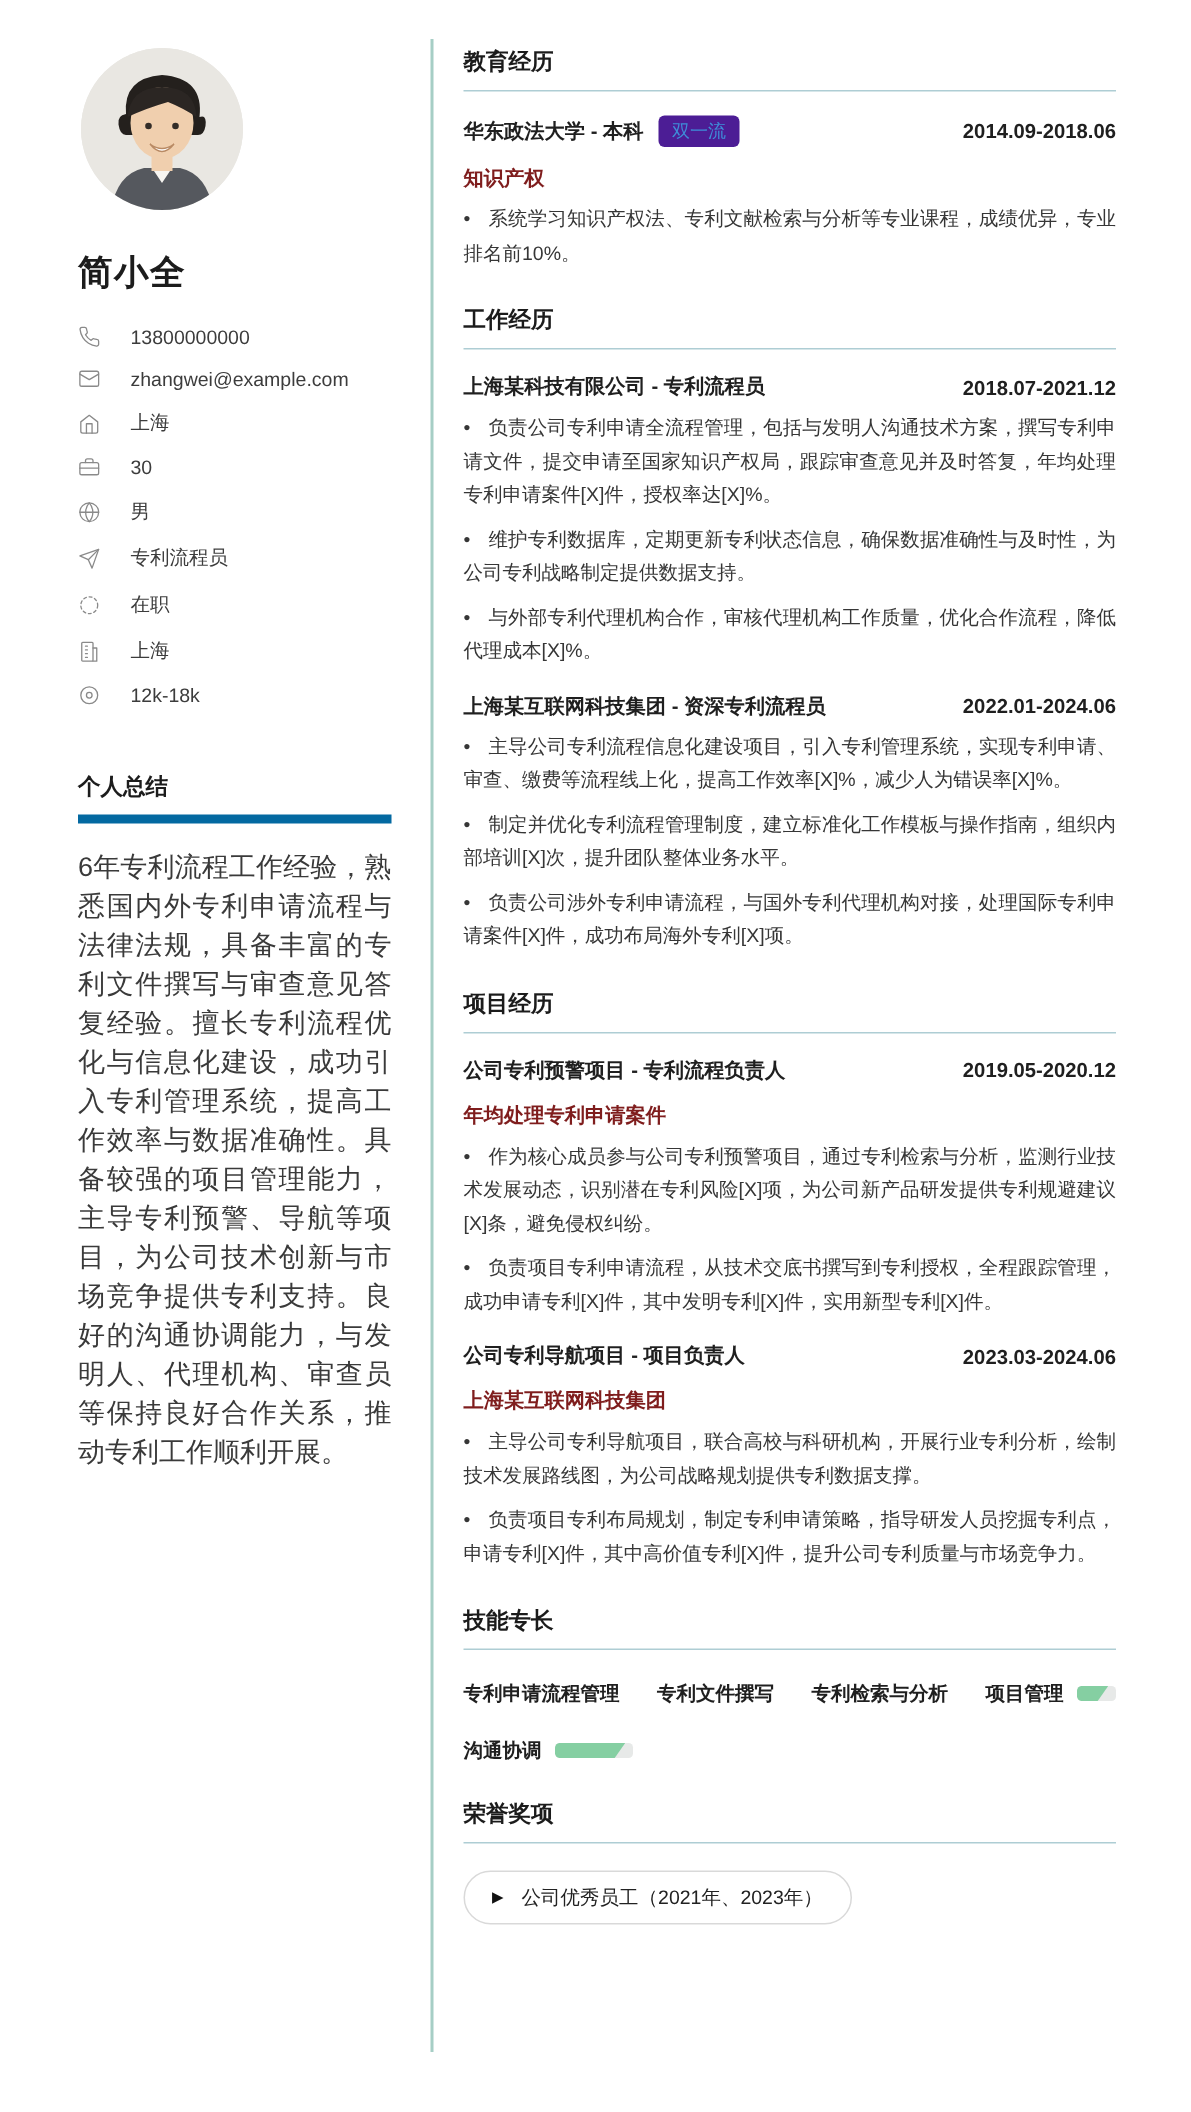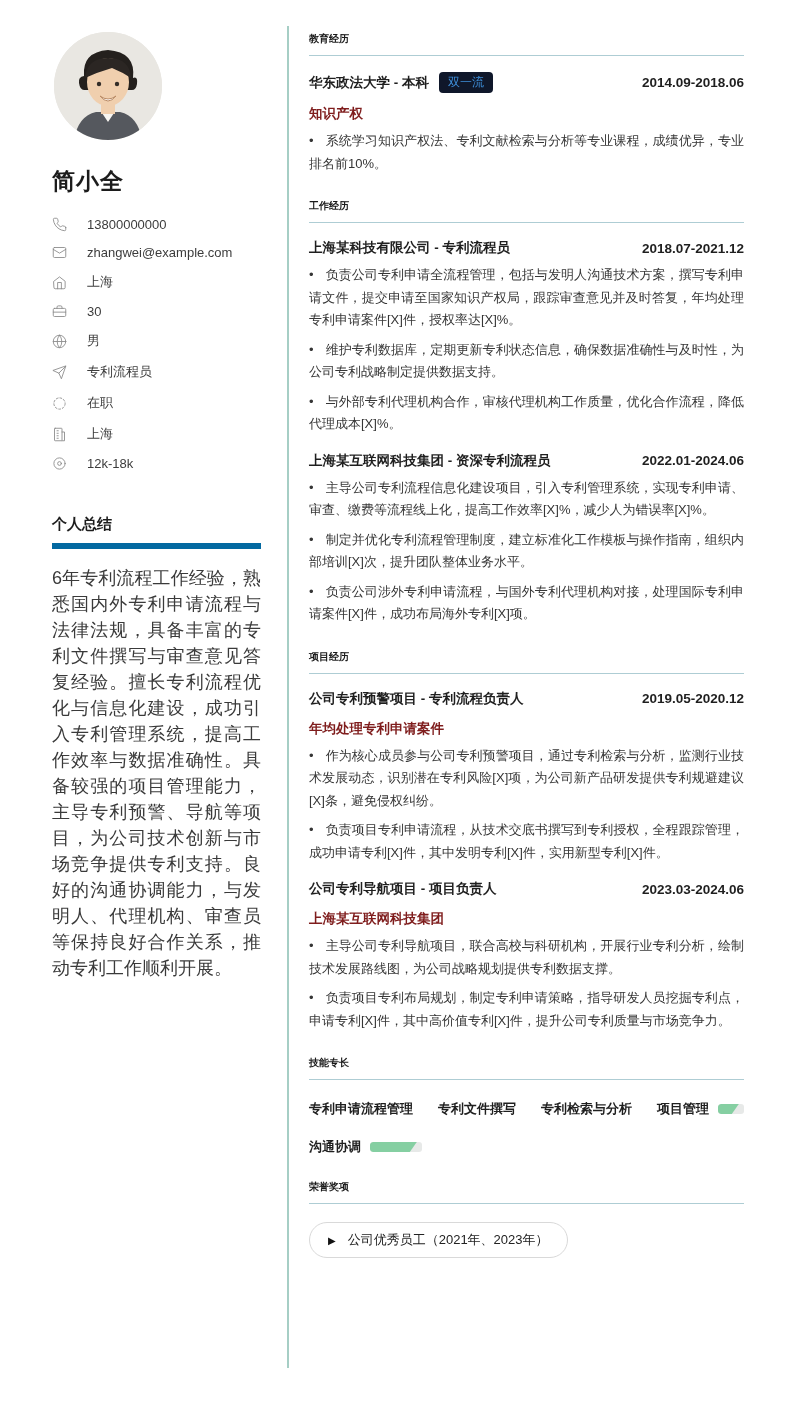--- a/index.html
+++ b/index.html
@@ -29,29 +29,29 @@
   .side-section-title {
     margin-top:44px; font-size:15px; font-weight:700; color:#1c1c1c;
     padding-bottom:9px; border-bottom:6px solid #0369a1;
   }
   .summary-text { margin-top:16px; font-size:18px; line-height:26px; color:#3a3a3a; text-align:justify; }
 
   
   .main { flex:1 1 auto; padding:32px 50px 0 26px; }
   .section { margin-bottom:24px; }
   .section-title {
-    font-size:10px; font-weight:700; color:#1b1b1b;
+    font-size:15px; font-weight:700; color:#1b1b1b;
     padding-bottom:9px; border-bottom:1px solid #aecdd4; margin-bottom:6px;
   }
   .entry-header { display:flex; justify-content:space-between; align-items:center; margin-top:16px; }
   .entry-title { font-size:13.5px; font-weight:700; color:#1f1f1f; display:flex; align-items:center; gap:10px; }
   .entry-date { font-size:13.5px; font-weight:700; color:#1f1f1f; white-space:nowrap; }
   .entry-org { font-size:13.5px; font-weight:700; color:#7f1d1d; margin-top:12px; }
   .badge {
-    font-size:12px; font-weight:400; color:#3e8ed9; background:#0f172a;
+    font-size:12px; font-weight:400; color:#3e8ed9; background:#4c1d95;
     padding:2px 9px; border-radius:4px; line-height:17px;
   }
   .bullets { margin-top:6px; }
   .bullet { font-size:13px; line-height:22.5px; color:#363636; text-align:justify; margin-top:7px; }
   .bullet .dot { font-size:13px; margin-right:12px; }
 
   
   .skills-grid { display:grid; grid-template-columns:1fr 1fr 1fr 1fr; column-gap:16px; row-gap:20px; margin-top:20px; }
   .skill-row { display:flex; align-items:center; }
   .skill-label { font-size:13px; font-weight:700; color:#1f1f1f; white-space:nowrap; }

